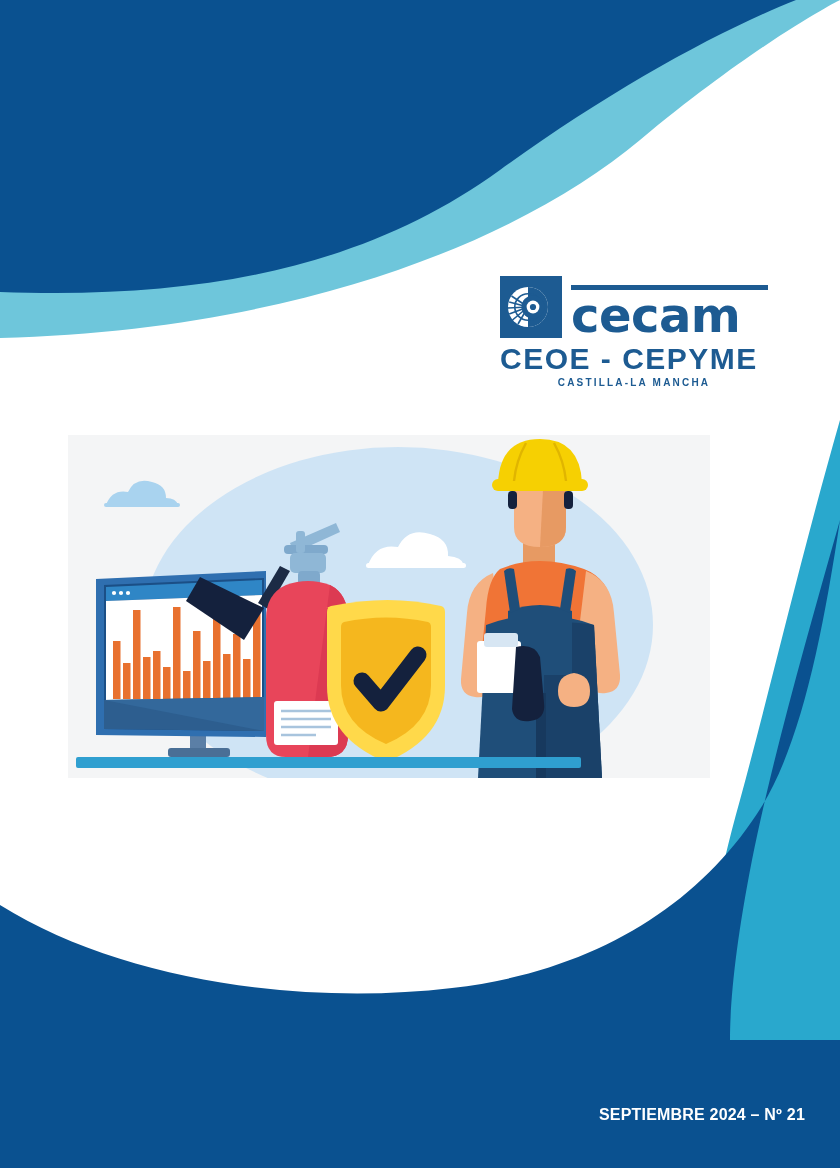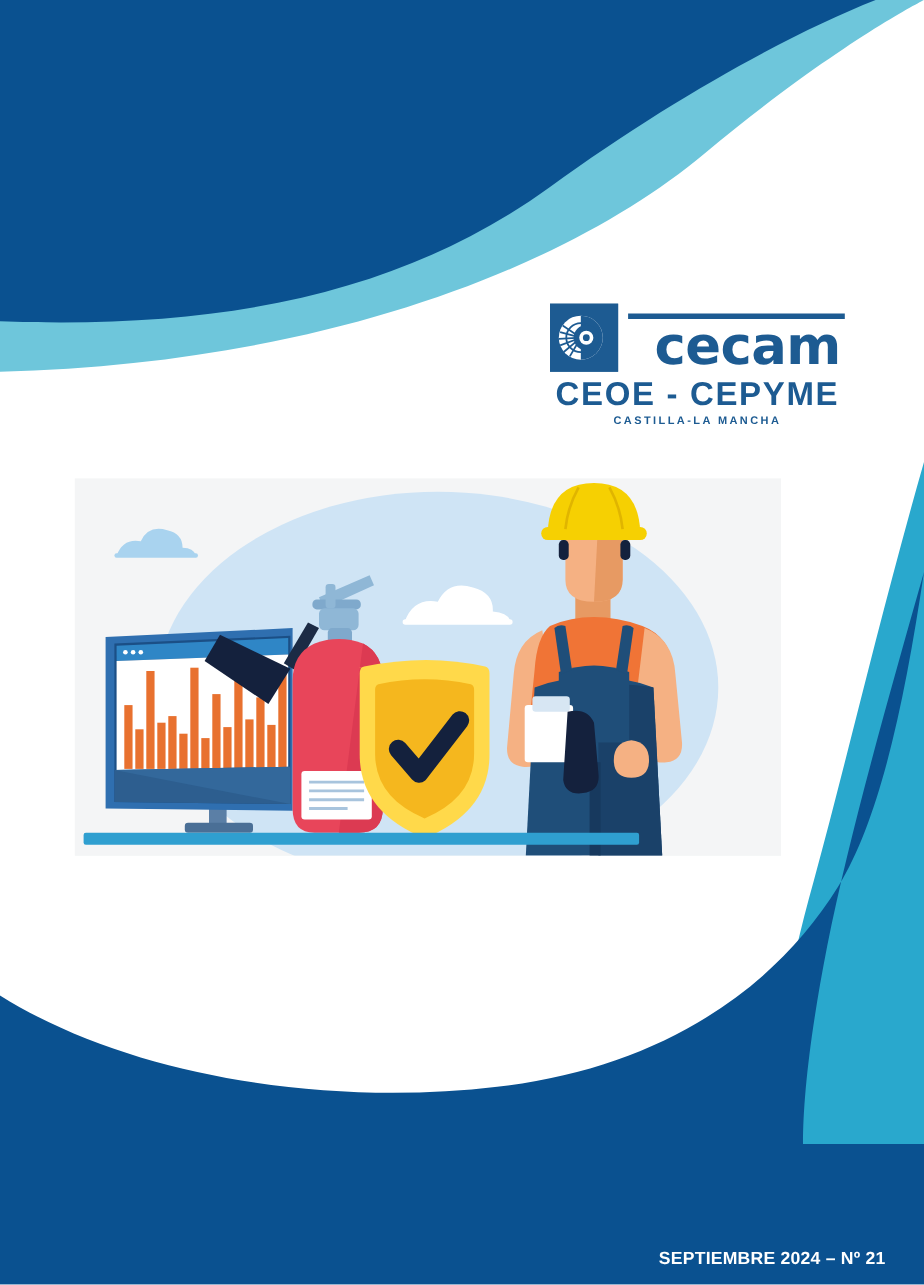--- a/index.html
+++ b/index.html
@@ -59,25 +59,24 @@
     width: 100%;
   }
   .logo-word {
     font-size: 48px;
     line-height: 0.96;
     font-weight: 700;
     color: #1d5b92;
     letter-spacing: -0.5px;
     font-family: "DejaVu Sans", sans-serif;
     margin-top: 2px;
-    margin-left: 24px;
   }
   .logo-sub1 {
     margin-top: 5px;
-    text-align: center;
+    text-align: left;
     font-size: 30px;
     font-weight: 700;
     letter-spacing: 1.5px;
     color: #1d5b92;
     font-family: "Liberation Sans", sans-serif;
     line-height: 1.05;
   }
   .logo-sub2 {
     margin-top: 2px;
     text-align: center;
@@ -112,21 +111,21 @@
     line-height: 1.42;
     letter-spacing: 0.4px;
     font-family: "Liberation Sans", sans-serif;
     text-shadow: 1px 1px 0 rgba(120,140,170,.45);
   }
   .cover-title .line { display: block; }
 
   .issue-line {
     position: absolute;
     right: 35px;
-    top: 1136px;
+    top: 1106px;
     color: #ffffff;
     font-size: 16px;
     font-weight: 700;
     letter-spacing: 0.2px;
     font-family: "Liberation Sans", sans-serif;
   }
 </style>
 </head>
 <body>
 

